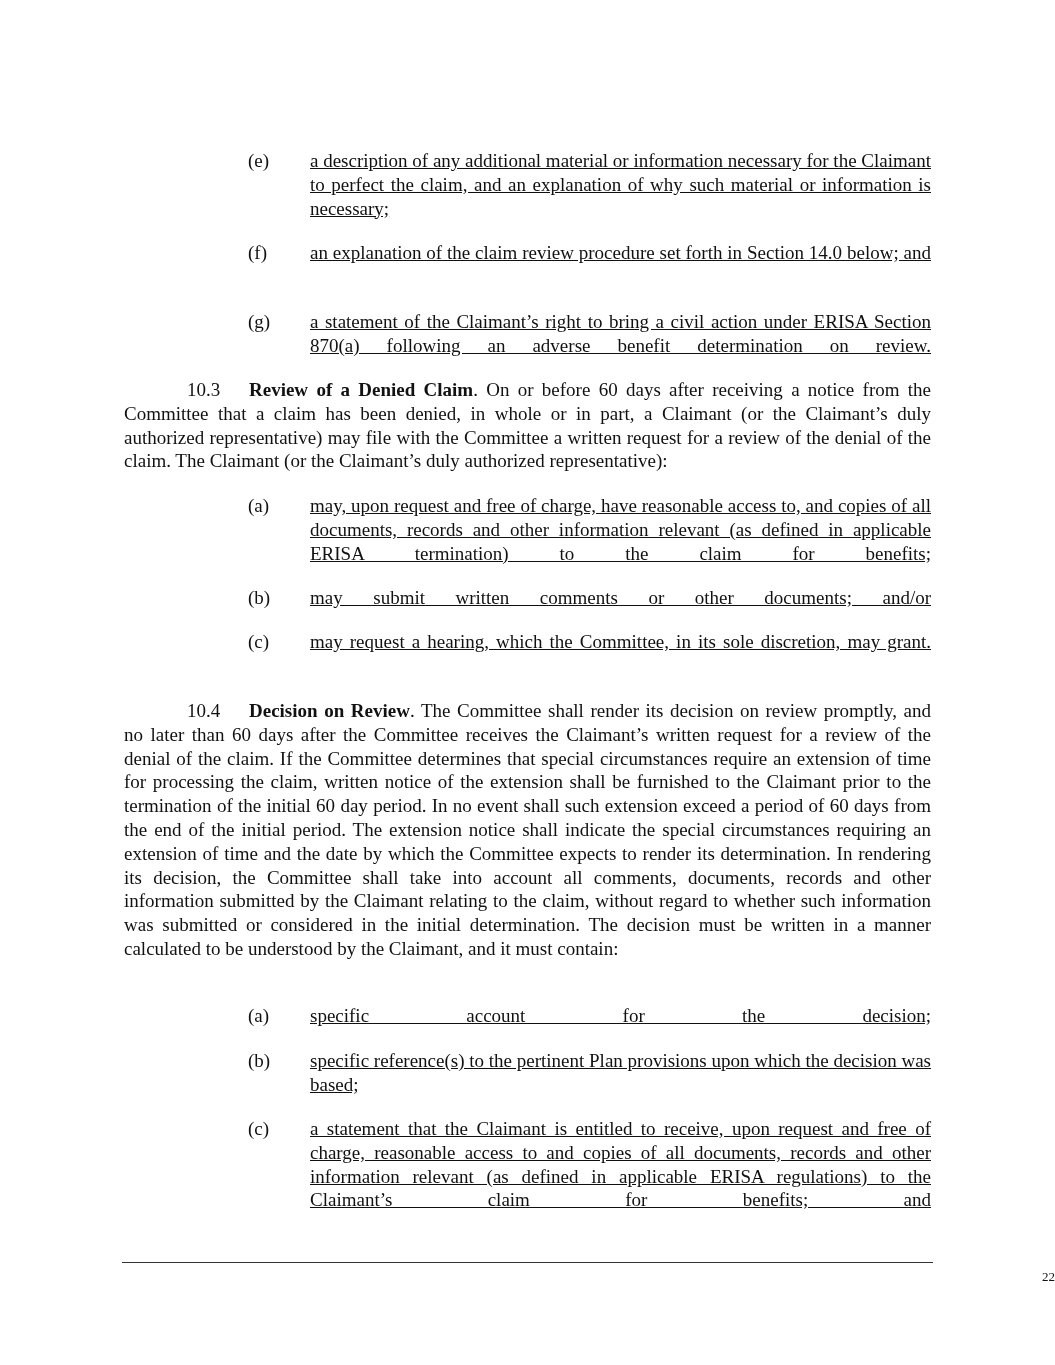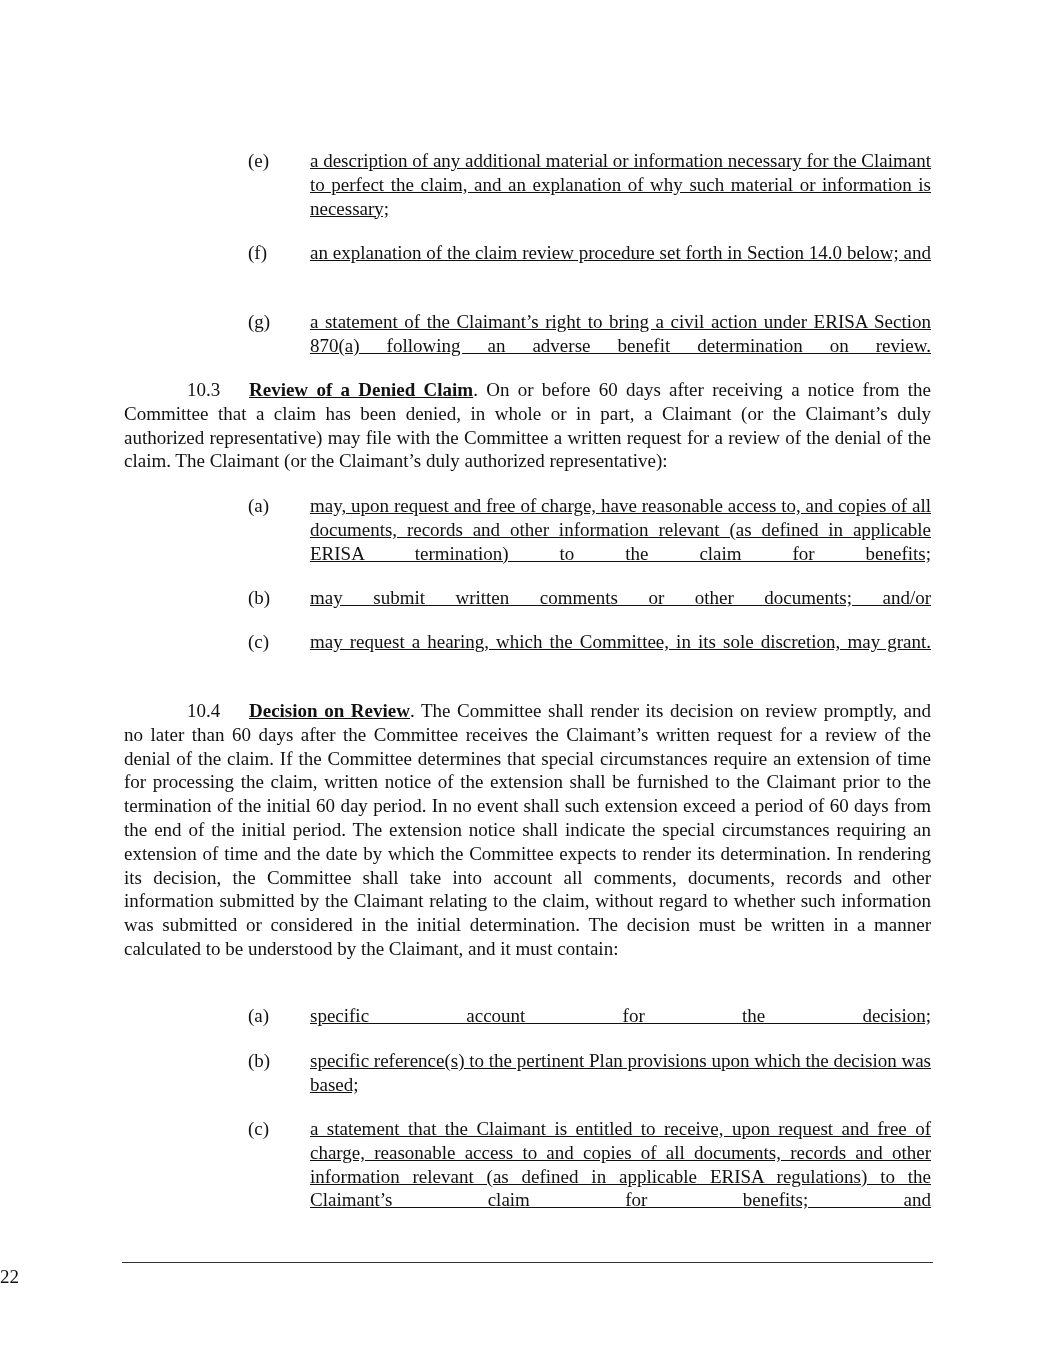--- a/index.html
+++ b/index.html
@@ -6,25 +6,25 @@
     body { width: 1055px; height: 1365px; position: relative; overflow: hidden;
            font-family: "Liberation Serif", "DejaVu Serif", serif; color: #111111; }
     .page { position: absolute; left: 0; top: 0; width: 1055px; height: 1365px; }
     .item { position: absolute; left: 248px; width: 683px; font-size: 19px; line-height: 23.8px; }
     .item .lbl { position: absolute; left: 0; top: 0; }
     .item .txt { position: absolute; left: 62px; width: 621px; text-align: justify; text-decoration: underline; }
     .item .txt::after { content: ""; display: inline-block; width: 100%; height: 0; }
     .para { position: absolute; left: 124px; width: 807px; font-size: 19px; line-height: 23.8px;
             text-align: justify; text-indent: 63px; }
     .sec-num { font-weight: normal; display: inline-block; width: 62px; text-indent: 0; }
-    .sec-title { font-weight: bold; text-decoration: underline; }
+    .sec-title { font-weight: bold; }
     .footer-rule { position: absolute; left: 122px; top: 1262px; width: 811px; height: 0;
                    border-top: 1px solid #333333; }
-    .page-num { position: absolute; left: 0; width: 1055px; top: 1265px; text-align: left;
-                font-size: 19px; line-height: 24px; }
+    .page-num { position: absolute; left: 0; width: 1055px; top: 1265px; text-align: right;
+                font-size: 13px; line-height: 24px; }
   </style>
 </head>
 <body>
 
 <div class="page">
 
   <div class="item" style="top:149px;">
     <span class="lbl">(e)</span>
     <div class="txt">a description of any additional material or information necessary for the Claimant to perfect the claim, and an explanation of why such material or information is necessary;</div>
   </div>

